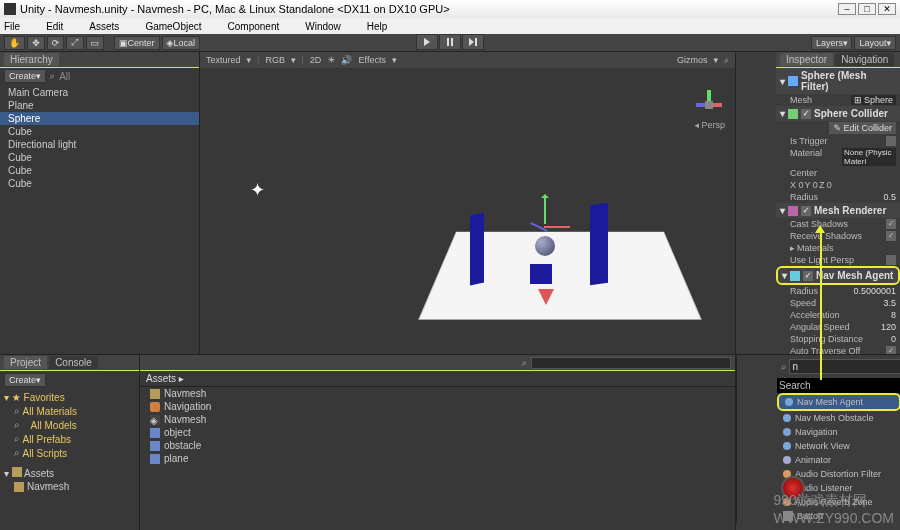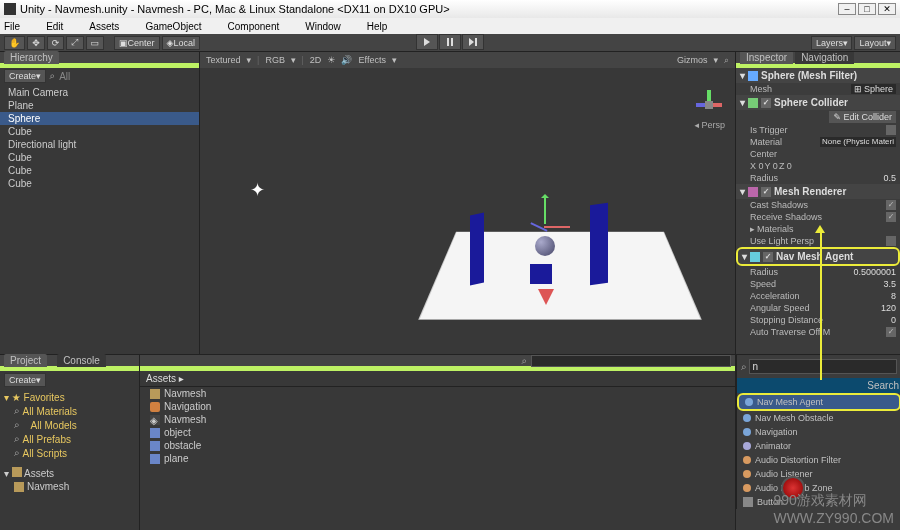--- a/index.html
+++ b/index.html
@@ -8,48 +8,48 @@
   .titlebar .wincontrols { margin-left: auto; display: flex; gap: 2px; }
   .titlebar .wincontrols span { width: 18px; height: 12px; border: 1px solid #888; background: #f0f0f0; display: inline-flex; align-items: center; justify-content: center; font-size: 9px; }
   .menubar { height: 16px; background: #f0f0f0; color: #000; display: flex; align-items: center; padding: 0 4px; gap: 26px; font-size: 10px; }
   .toolbar { height: 18px; background: #444; border-bottom: 1px solid #222; display: flex; align-items: center; padding: 0 4px; gap: 2px; }
   .toolbar .btn, .dropdown { height: 14px; background: #555; border: 1px solid #333; padding: 0 4px; display: inline-flex; align-items: center; font-size: 9px; color: #ddd; }
   .toolbar .sep { width: 6px; }
   .toolbar .right { margin-left: auto; }
   .playbar { position: absolute; left: 50%; transform: translateX(-50%); top: 34px; height: 18px; display: flex; gap: 1px; }
   .playbar .btn { width: 22px; height: 16px; background: #555; border: 1px solid #333; display: flex; align-items: center; justify-content: center; color: #ddd; font-size: 10px; }
   .main { display: flex; height: 302px; }
-  .panel-header { height: 16px; background: #444; display: flex; align-items: center; padding: 0 4px; font-size: 10px; border-bottom: 5px solid #bef264; }
+  .panel-header { height: 16px; background: #444; display: flex; align-items: center; padding: 0 4px; font-size: 10px; border-bottom: 1px solid #bef264; }
   .tab { background: #555; padding: 1px 6px; border-radius: 2px 2px 0 0; margin-right: 2px; }
   .hierarchy { width: 200px; background: #383838; border-right: 1px solid #222; }
   .hierarchy .controls { height: 16px; display: flex; align-items: center; padding: 0 4px; gap: 4px; }
   .hierarchy .list { padding: 2px 0; }
   .hierarchy .item { padding: 1px 8px; color: #ccc; }
   .hierarchy .item.sel { background: #3a5a8a; color: #fff; }
   .scene { flex: 1; background: #383838; position: relative; }
   .scene .subbar { height: 16px; background: #444; display: flex; align-items: center; gap: 6px; padding: 0 6px; font-size: 9px; }
   .viewport { position: absolute; top: 32px; left: 0; right: 0; bottom: 0; background: #383838; }
   .floor { position: absolute; left: 240px; top: 110px; width: 240px; height: 150px; background: #f5f5f5; transform: perspective(400px) rotateX(55deg); border: 1px solid #ccc; }
   .bluebox { position: absolute; background: #1a1a9a; }
   .gizmo { position: absolute; left: 330px; top: 130px; width: 30px; height: 30px; }
   .gizmo .y { position: absolute; left: 14px; top: -18px; width: 2px; height: 28px; background: #6d6; }
   .gizmo .y::after { content:""; position:absolute; top:-6px; left:-3px; border:4px solid transparent; border-bottom-color:#6d6;}
   .gizmo .x { position: absolute; left: 14px; top: 12px; width: 26px; height: 2px; background: #d66; }
   .gizmo .z { position: absolute; left: 0px; top: 12px; width: 18px; height: 2px; background: #66d; transform: rotate(25deg); }
   .viewcube { position: absolute; right: 10px; top: 6px; font-size: 9px; text-align: center; }
-  .inspector { width: 165px; background: #3c3c3c; border-left: 1px solid #222; overflow: hidden; position: relative; }
+  .inspector { width: 165px; background: #3c3c3c; border-left: 1px solid #222; overflow: hidden; position: relative; padding-left: 40px; }
   .inspector .comp-title { background: #444; padding: 2px 4px; display: flex; align-items: center; gap: 3px; font-weight: bold; color: #ddd; font-size: 10px; }
-  .inspector .prop { display: flex; padding: 1px 4px 1px 14px; font-size: 9px; color: #bbb; }
+  .inspector .prop { display: flex; padding: 1px 4px 1px 14px; font-size: 9px; color: #bbb; gap: 20px; }
   .inspector .prop .label { flex: 1; }
   .inspector .prop .val { color: #ddd; }
   .inspector .checkbox { width: 10px; height: 10px; background: #666; display: inline-block; text-align: center; line-height: 10px; font-size: 8px; }
   .inspector .highlight { border: 2px solid #ecec3a; border-radius: 6px; }
   .inspector .searchbox { margin: 4px; display: flex; align-items: center; gap: 2px;}
   .inspector .searchbox input { flex:1; background: #2a2a2a; border: 1px solid #555; color: #ddd; font-size: 10px; padding: 1px 3px; }
-  .inspector .searchhdr { background: #0c4a6e; text-align: right; padding: 2px; font-size: 10px; }
+  .inspector .searchhdr { background: #000000; text-align: left; padding: 2px; font-size: 10px; }
   .inspector .menulist .mi { padding: 2px 6px; display: flex; align-items: center; gap: 4px; font-size: 9px; }
   .inspector .menulist .mi.sel { background: #3a5a8a; border: 2px solid #ecec3a; border-radius: 6px; }
   .bottom { display: flex; height: 180px; border-top: 1px solid #222; }
   .project { width: 140px; background: #383838; border-right: 1px solid #222; }
   .project .tree { padding: 2px 4px; }
   .project .tree .hdr { color: #e8c860; padding: 1px 0; }
   .project .tree .it { padding: 1px 10px; color: #ccc; display: flex; align-items: center; gap: 3px; }
   .assets { flex: 1; background: #383838; }
   .assets .path { padding: 2px 6px; color: #ddd; border-bottom: 1px solid #222; }
   .assets .list .ai { padding: 1px 10px; color: #ccc; display: flex; align-items: center; gap: 4px; }
@@ -262,21 +262,21 @@
         <span class="label">Auto Traverse Off M</span>
         <span class="checkbox">✓</span>
       </div>
   </div>
 </div>
 
 <div class="bottom">
   <div class="project">
     <div class="panel-header">
       <span class="tab">Project</span>
-      <span class="tab" style="background:#383838;margin-left:8px;">Console</span>
+      <span class="tab" style="background:#383838;">Console</span>
     </div>
     <div class="controls" style="padding:2px 4px;">
       <span class="dropdown"><span>Create</span> ▾</span>
     </div>
     <div class="tree">
       <div class="hdr">▾ ★ <span>Favorites</span></div>
       <div class="it">
           <span class="ico-search"></span>
           <span style="color:#e8c860;">All Materials</span>
         </div>
@@ -349,20 +349,24 @@
           </div>
         <div class="mi">
             <span class="ico-circle"></span>
             <span>Nav Mesh Obstacle</span>
           </div>
         <div class="mi">
             <span class="ico-circle"></span>
             <span>Navigation</span>
           </div>
         <div class="mi">
+            <span class="ico-circle"></span>
+            <span>Network View</span>
+          </div>
+        <div class="mi">
             <span class="ico-circle" style="background:#a8a8d8;"></span>
             <span>Animator</span>
           </div>
         <div class="mi">
             <span class="ico-circle" style="background:#d89a60;"></span>
             <span>Audio Distortion Filter</span>
           </div>
         <div class="mi">
             <span class="ico-circle" style="background:#d89a60;"></span>
             <span>Audio Listener</span>

